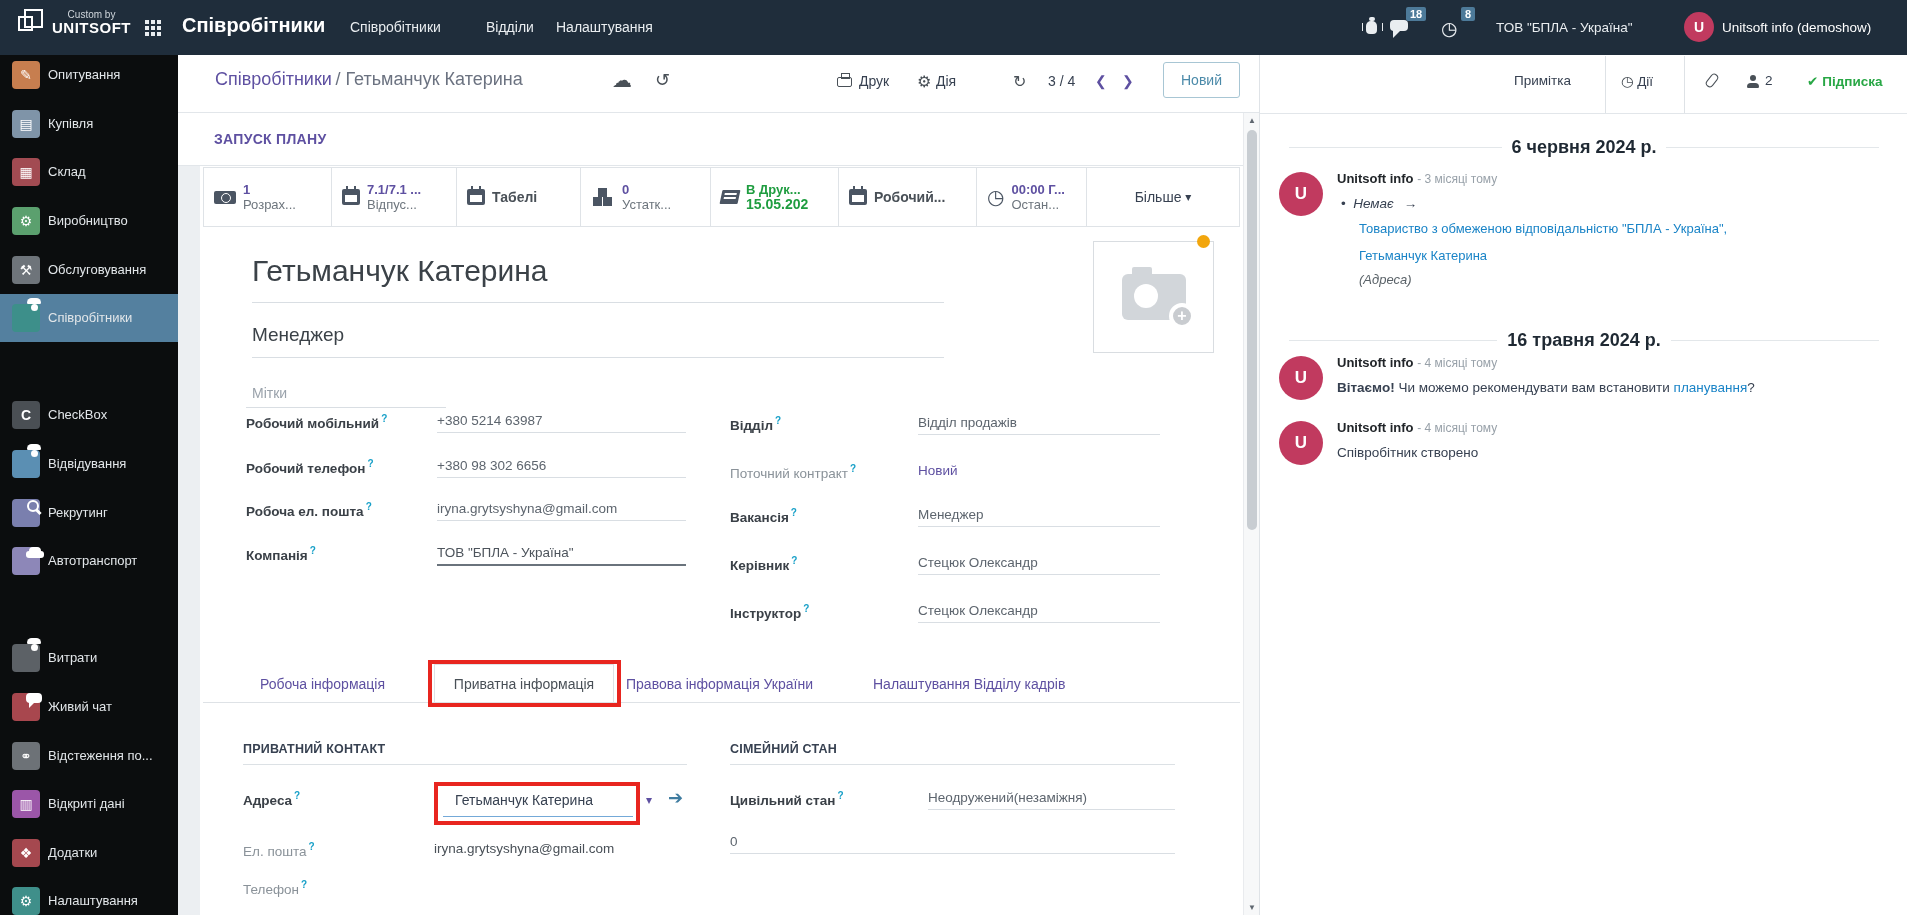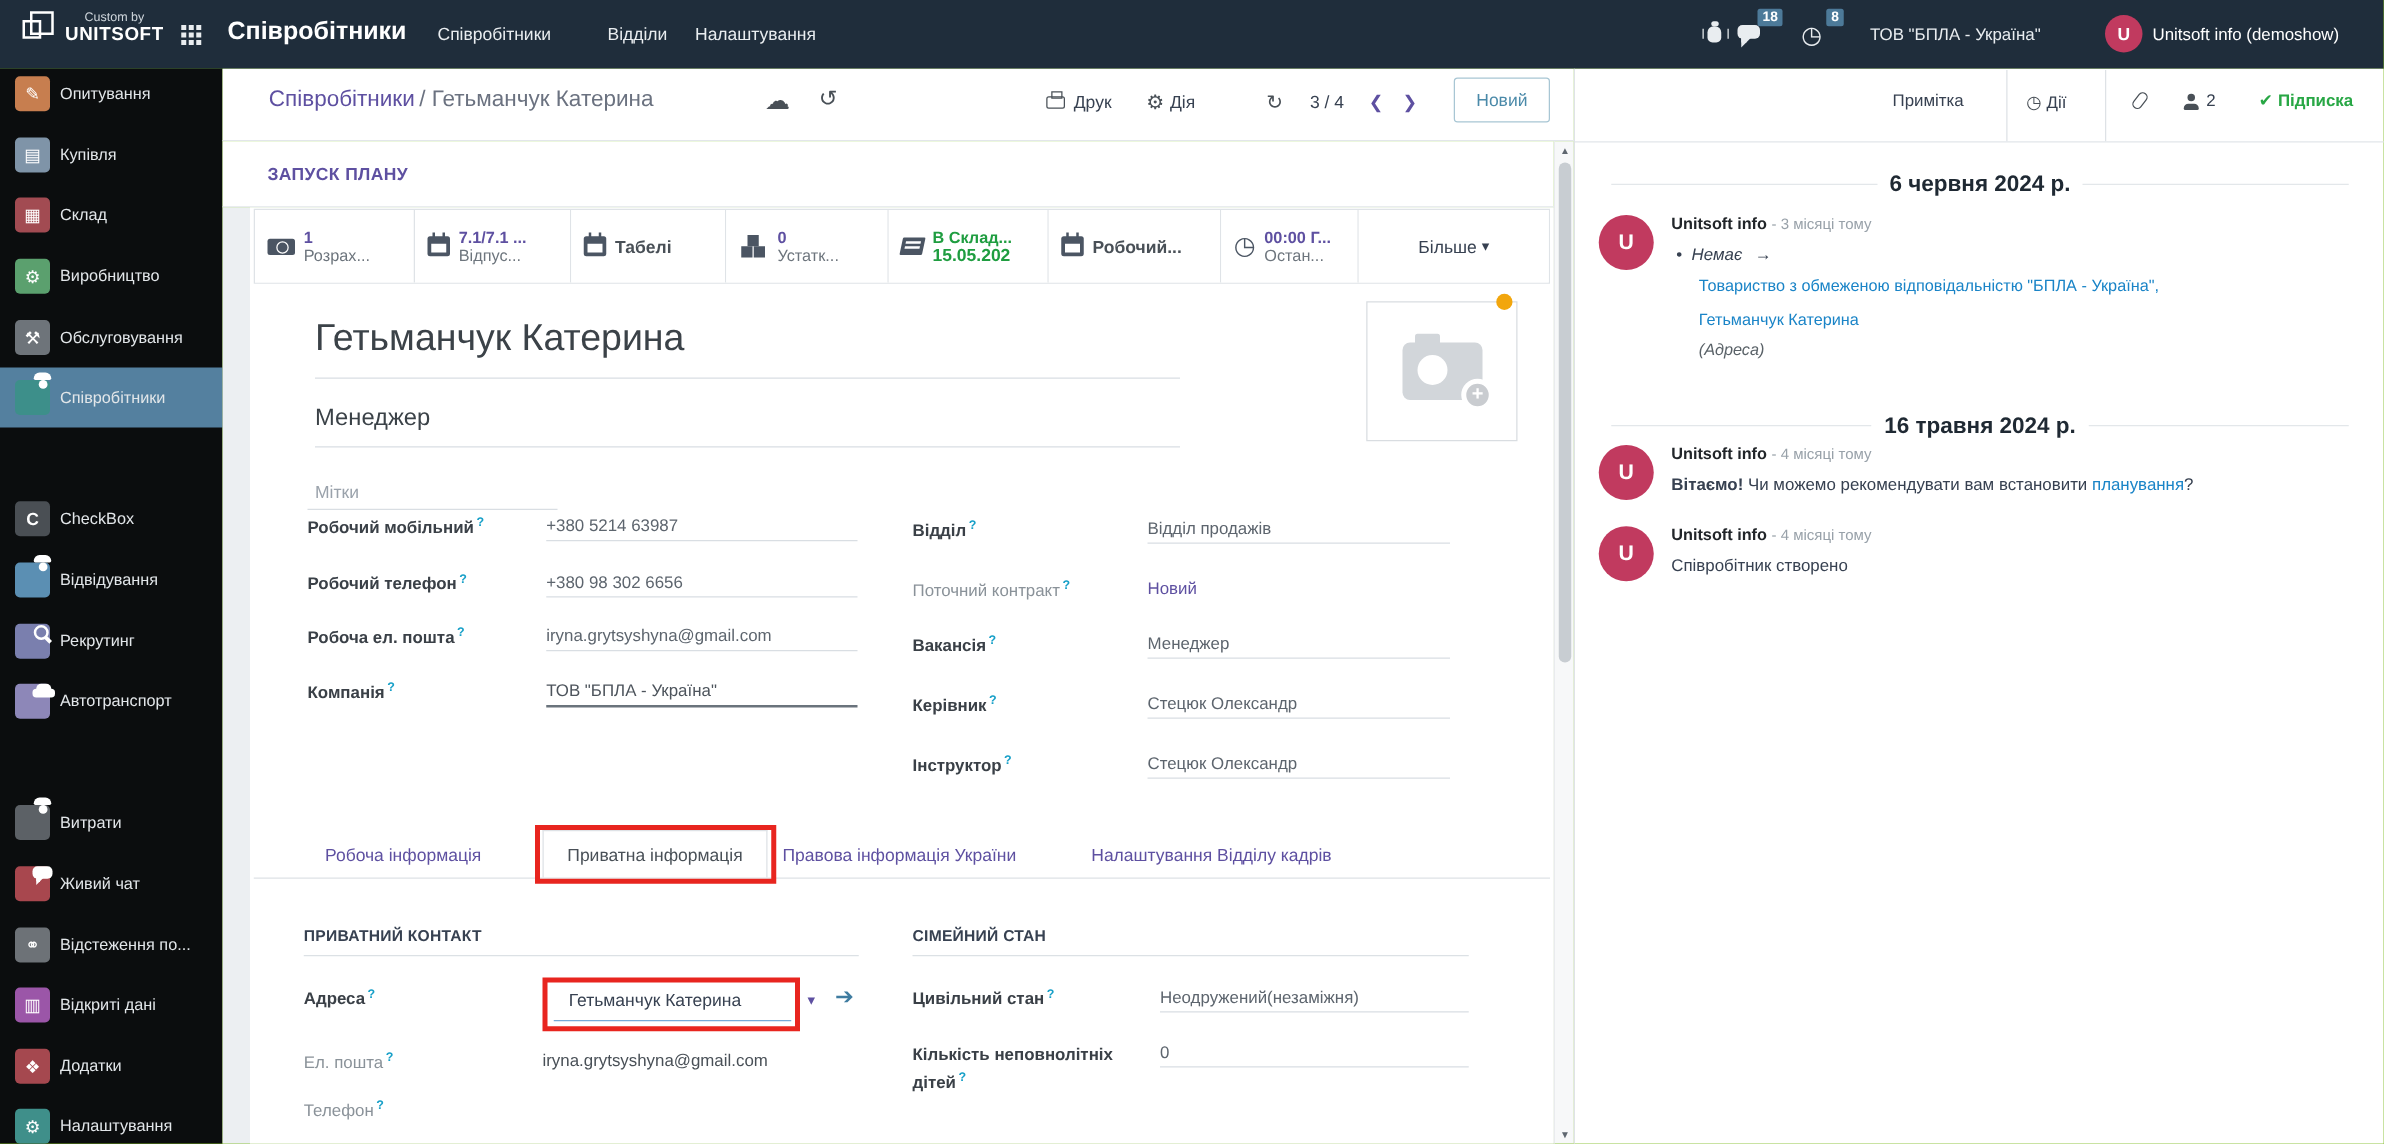--- a/index.html
+++ b/index.html
@@ -1,17 +1,17 @@
 <!DOCTYPE html>
 <html><head>
 <meta charset="utf-8">
 <style>
   *{margin:0;padding:0;box-sizing:border-box}
   body{font-family:"Liberation Sans","DejaVu Sans",sans-serif;background:#888}
-  #screen{position:relative;width:1907px;height:915px;background:#84cc16;overflow:hidden;font-size:13px;color:#374151}
+  #screen{position:relative;width:1907px;height:915px;background:#7dd3fc;overflow:hidden;font-size:13px;color:#374151}
   .abs{position:absolute}
   
   .topbar{position:absolute;left:0;top:0;width:1907px;height:55px;background:#1f2d3b;color:#e9edf0}
   .logo-sq{position:absolute;left:18px;top:16px;width:15px;height:15px;border:2px solid #fff}
   .logo-sq::after{content:"";position:absolute;left:4px;top:-9px;width:15px;height:15px;border:2px solid #fff;background:#1f2d3b00}
   .logo-txt{position:absolute;left:52px;top:9px;line-height:1.1;text-align:center}
   .logo-top{font-size:10px;color:#cfd6dc;display:block}
   .logo-main{font-size:15px;font-weight:700;letter-spacing:.5px;color:#fff}
   .grid-ico{position:absolute;left:145px;top:20px;display:grid;grid-template-columns:repeat(3,4px);grid-gap:2px}
   .grid-ico i{width:4px;height:4px;background:#e9edf0}
@@ -283,21 +283,21 @@
       <div class="stat-cell single" style="width:124px">
         <span class="stat-ico ico-cal"></span>
         <span class="stat-tx"><span class="stat-value">Табелі</span></span>
       </div>
       <div class="stat-cell" style="width:130px">
         <span class="stat-ico ico-cubes"></span>
         <span class="stat-tx"><span class="stat-value">0</span><br><span class="stat-label">Устатк...</span></span>
       </div>
       <div class="stat-cell green" style="width:128px">
         <span class="stat-ico ico-book"></span>
-        <span class="stat-tx"><span class="stat-value">В Склад...</span><br><span class="stat-label">15.05.202</span></span>
+        <span class="stat-tx"><span class="stat-value">В Друк...</span><br><span class="stat-label">15.05.202</span></span>
       </div>
       <div class="stat-cell single" style="width:138px">
         <span class="stat-ico ico-cal"></span>
         <span class="stat-tx"><span class="stat-value">Робочий...</span></span>
       </div>
       <div class="stat-cell" style="width:110px">
         <span class="stat-ico ico-clock-g">◷</span>
         <span class="stat-tx"><span class="stat-value">00:00 Г...</span><br><span class="stat-label">Остан...</span></span>
       </div>
       <div class="stat-cell stat-more" style="flex:1">
@@ -384,21 +384,20 @@
     </div>
 
     <span class="sect-head" style="left:530px;top:576px">СІМЕЙНИЙ СТАН</span>
     <div class="iline" style="left:530px;top:598px;width:445px;background:#dce1e5"></div>
 
     <div class="frow" style="left:530px;top:624px;width:445px">
       <span class="flabel" style="width:198px"><span>Цивільний стан</span><sup class="help">?</sup></span>
       <span class="fval">Неодружений(незаміжня)</span>
     </div>
     <div class="frow" style="left:530px;top:668px;width:445px">
-      <span class="flabel" style="width:198px;line-height:19px"><span>Кількість неповнолітніх дітей</span><sup class="help">?</sup></span>
       <span class="fval">0</span>
     </div>
   </div>
 
   <div class="ann-box" style="left: 428px; top: 660px; width: 193px; height: 47px; border-color: rgb(232, 37, 31);"></div>
   <div class="ann-box" style="left: 434px; top: 782px; width: 206px; height: 43px; border-color: rgb(232, 37, 31);"></div>
 
   <div class="vscroll">
     <span class="vs-arrow" style="top:3px">▲</span>
     <span class="vs-thumb"></span>

